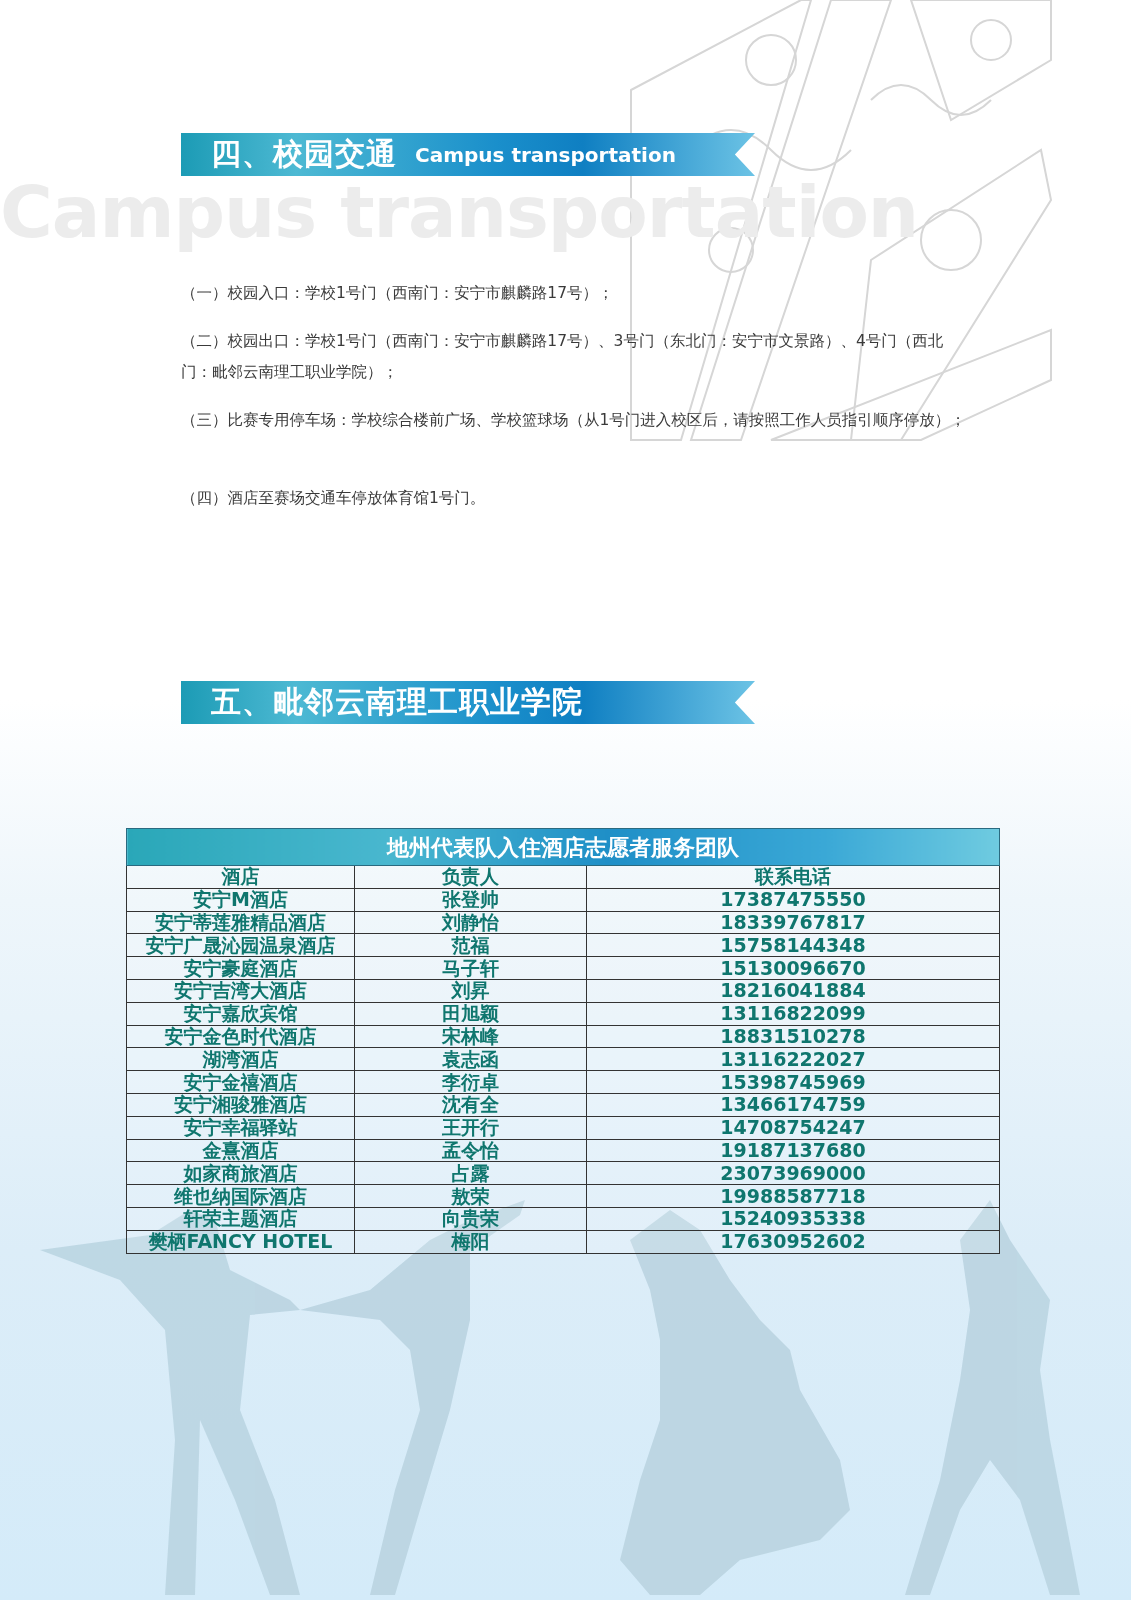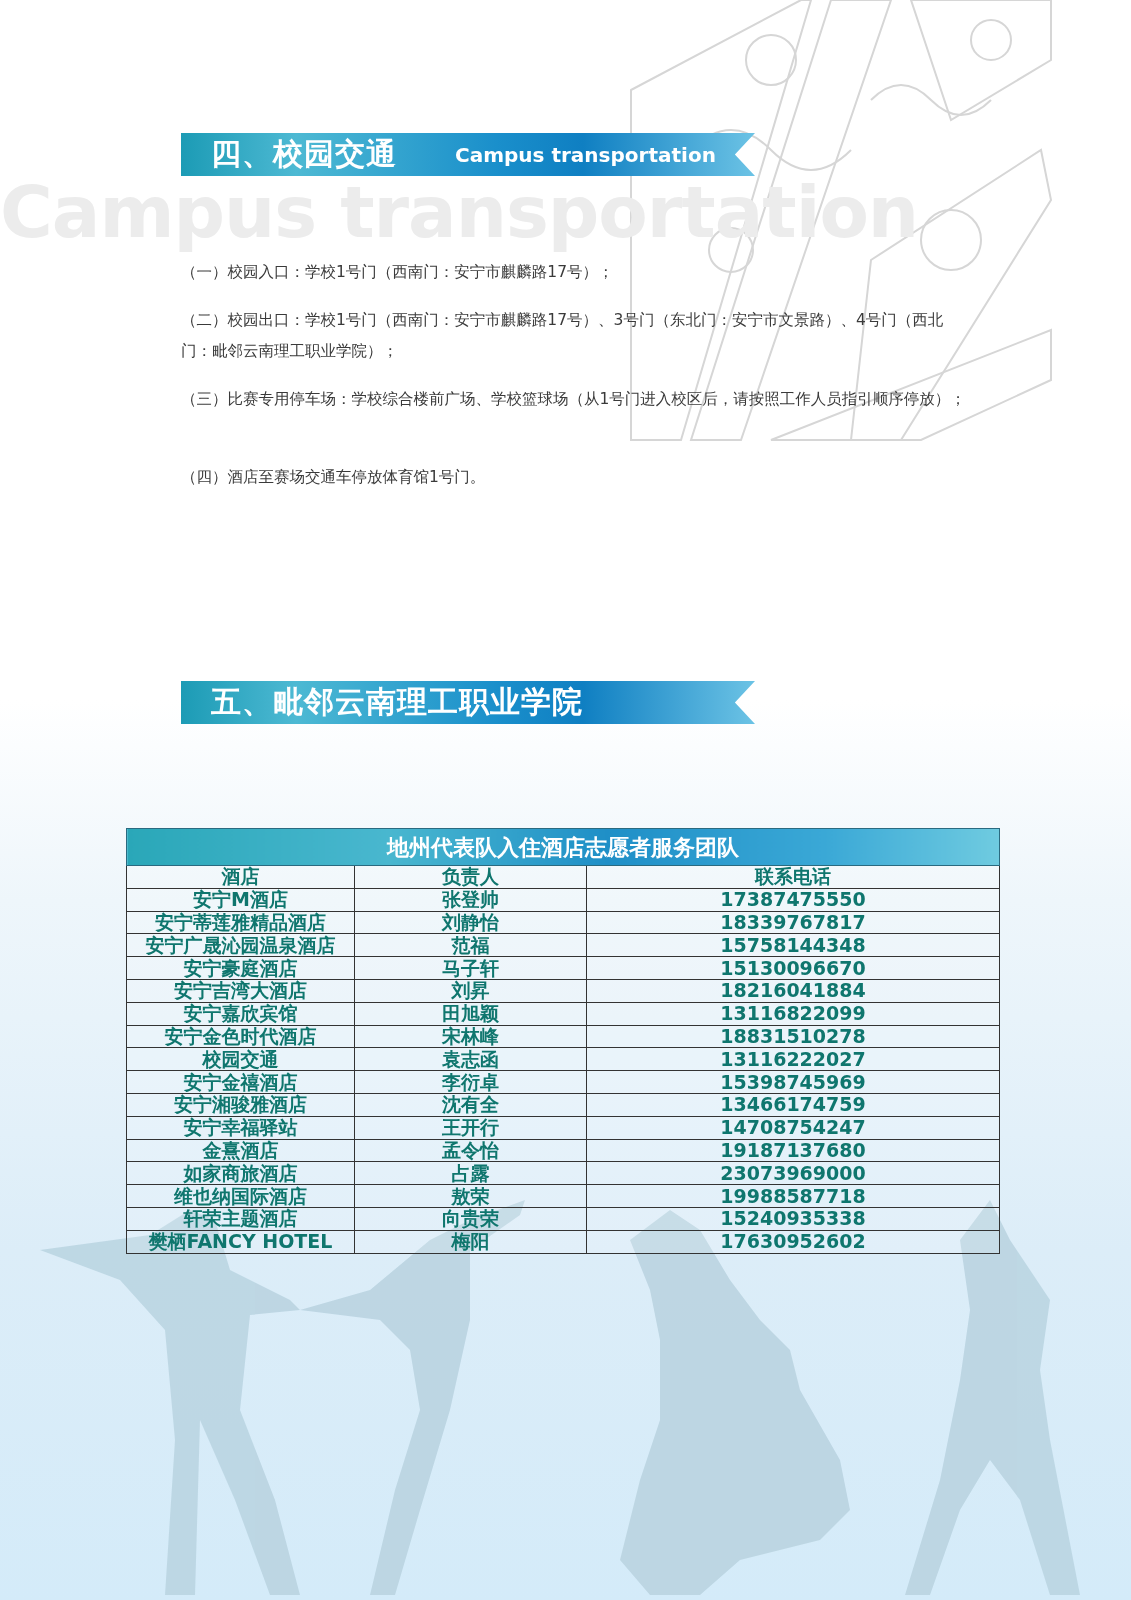--- a/index.html
+++ b/index.html
@@ -27,21 +27,21 @@
       color: #fff; font-weight: bold; font-size: 20px; margin-left: 18px;
       font-family: "DejaVu Sans", sans-serif;
     }
     .watermark {
       position: absolute; left: 0px; top: 170px; font-size: 72px; font-weight: bold;
       color: #ececec; letter-spacing: -1px; white-space: nowrap;
       font-family: "DejaVu Sans", sans-serif; z-index: 0;
     }
     .para {
       position: absolute; left: 181px; width: 790px; font-size: 15.5px; line-height: 31px;
-      color: #3a3a3a; font-family: "DejaVu Sans", sans-serif; z-index: 1;
+      color: #3a3a3a; font-family: "DejaVu Sans", sans-serif; z-index: 1; margin-top: 21px;
     }
     .table-wrap {
       position: absolute; left: 126px; top: 828px; width: 873px; z-index: 2;
     }
     table { border-collapse: collapse; width: 100%; table-layout: fixed; font-weight: bold; }
     .tbl-title {
       height: 36px; color: #fff; font-size: 22px; text-align: center;
       background: linear-gradient(to right, #2aa7b8 0%, #49b7cf 30%, #1f8fc7 55%, #3aa8d6 80%, #6fcbe0 100%);
       border: 1px solid #2a6a80;
     }
@@ -67,21 +67,21 @@
       <circle cx="420" cy="40" r="20"></circle>
     <circle cx="380" cy="240" r="30"></circle>
       <circle cx="160" cy="250" r="22"></circle>
     <path d="M120 150 q40 -40 80 0 t80 0"></path>
       <path d="M300 100 q30 -30 60 0 t60 0"></path>
   </g>
 </svg>
 
 <div class="watermark">Campus transportation</div>
 
-<div class="banner" style="top:133px;gap:40px;">
+<div class="banner" style="top:133px;">
   <span class="title-cn">四、校园交通</span>
   <span class="title-en">Campus transportation</span>
 </div>
 
 <div class="para" style="top:257px;">（一）校园入口：学校1号门（西南门：安宁市麒麟路17号）；</div>
 <div class="para" style="top:305px;">（二）校园出口：学校1号门（西南门：安宁市麒麟路17号）、3号门（东北门：安宁市文景路）、4号门（西北门：毗邻云南理工职业学院）；</div>
 <div class="para" style="top:384px;">（三）比赛专用停车场：学校综合楼前广场、学校篮球场（从1号门进入校区后，请按照工作人员指引顺序停放）；</div>
 <div class="para" style="top:462px;">（四）酒店至赛场交通车停放体育馆1号门。</div>
 
 <div class="banner" style="top:681px;">
@@ -135,21 +135,21 @@
           <td>安宁嘉欣宾馆</td>
           <td>田旭颖</td>
           <td>13116822099</td>
         </tr>
         <tr>
           <td>安宁金色时代酒店</td>
           <td>宋林峰</td>
           <td>18831510278</td>
         </tr>
         <tr>
-          <td>校园交通</td>
+          <td>湖湾酒店</td>
           <td>袁志函</td>
           <td>13116222027</td>
         </tr>
         <tr>
           <td>安宁金禧酒店</td>
           <td>李衍卓</td>
           <td>15398745969</td>
         </tr>
         <tr>
           <td>安宁湘骏雅酒店</td>

